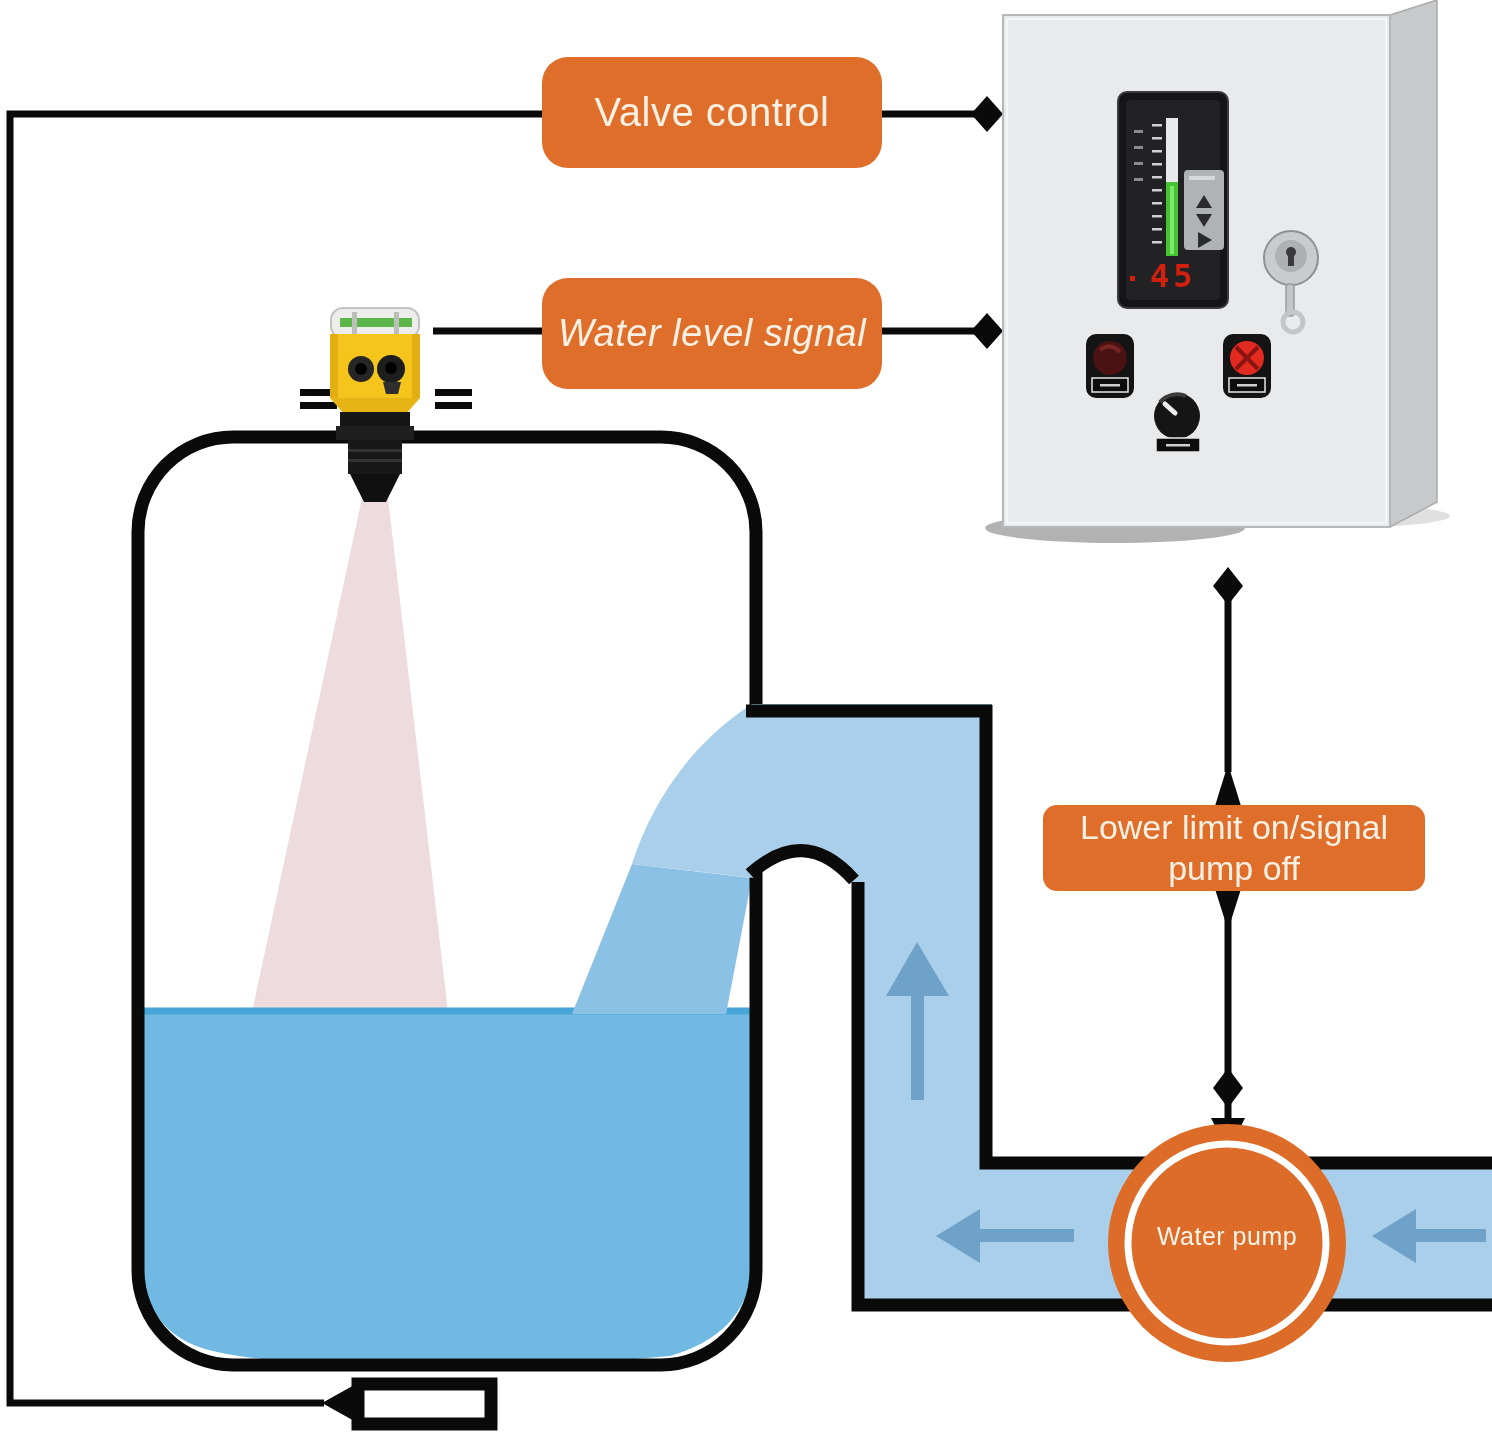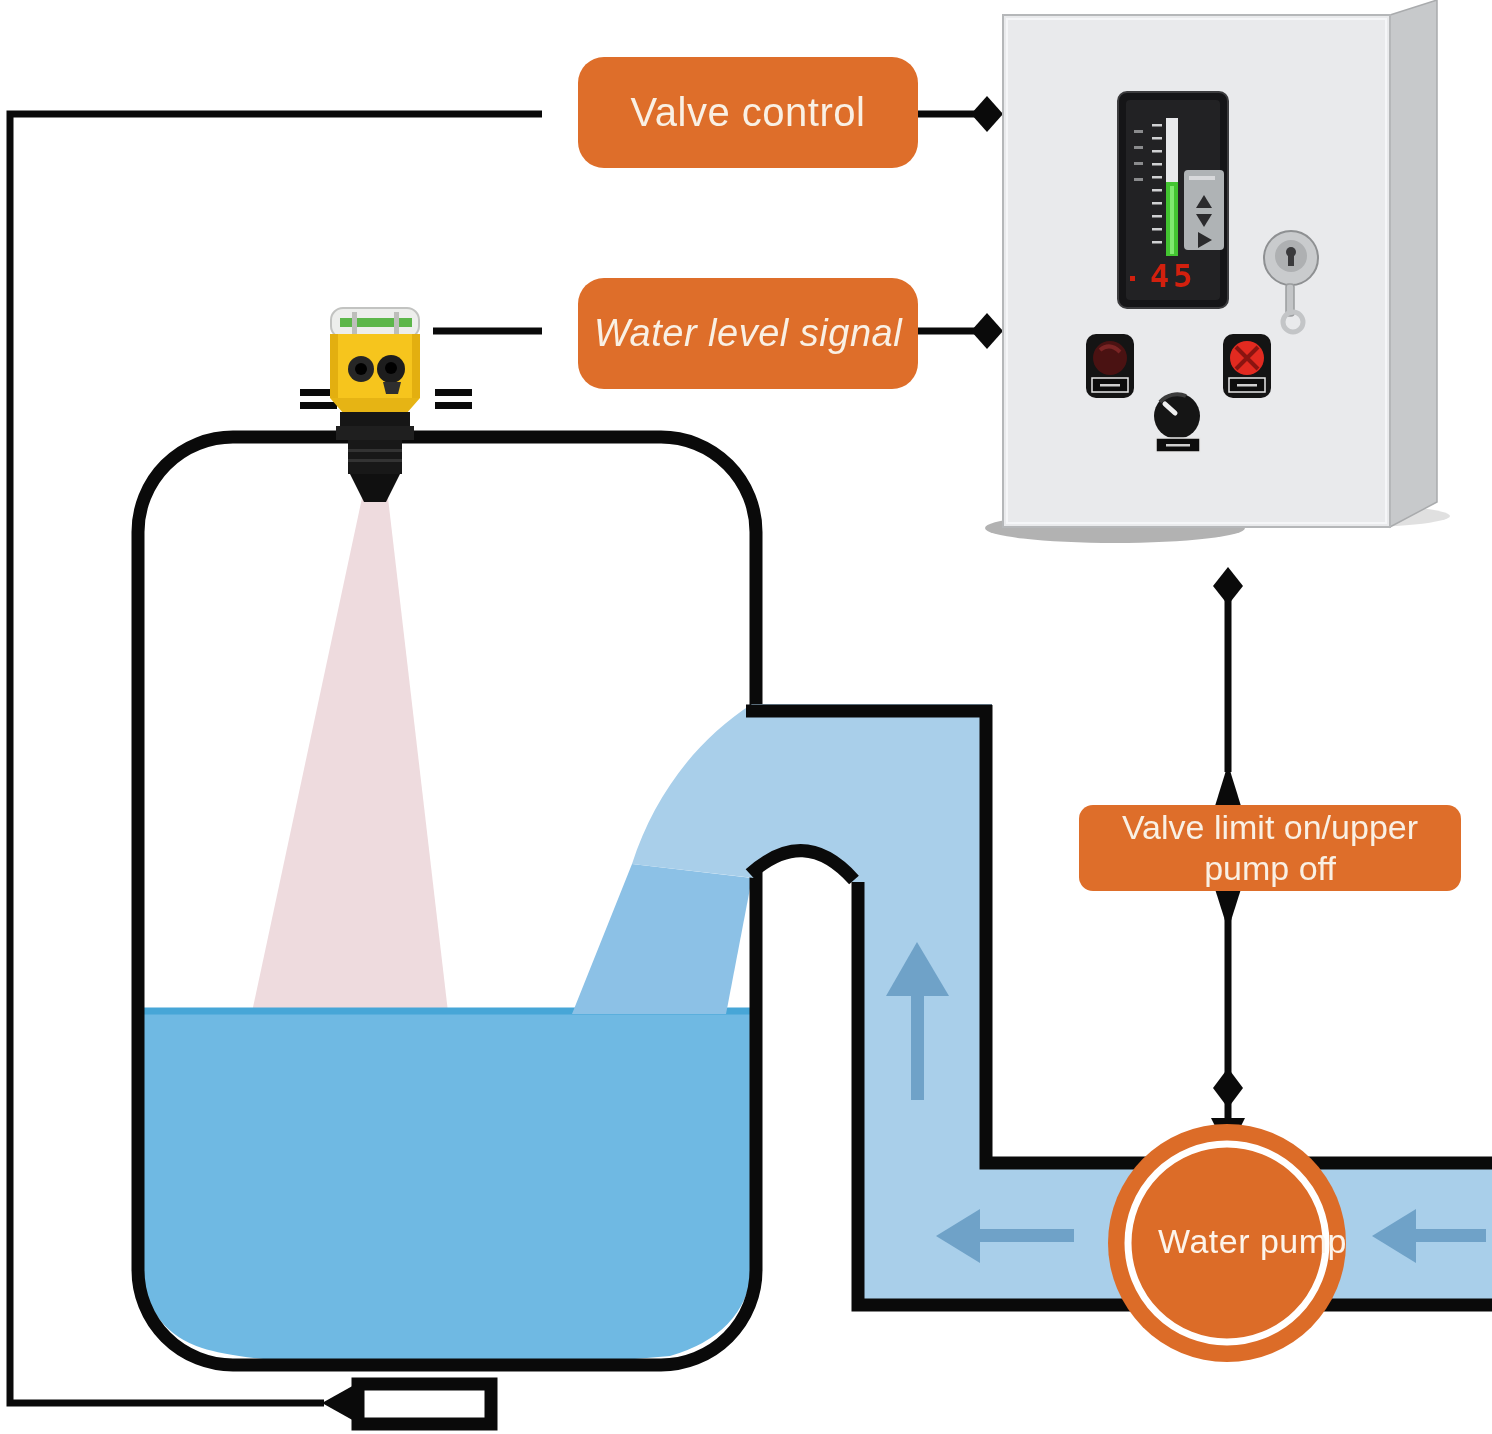--- a/index.html
+++ b/index.html
@@ -5,32 +5,31 @@
   html,body{margin:0;padding:0;background:#ffffff;}
   #stage{
     position:relative;width:1492px;height:1434px;background:#ffffff;overflow:hidden;
     font-family:"Liberation Sans", sans-serif;
   }
   #stage svg{position:absolute;left:0;top:0;}
   .callout{
     position:absolute;background:#DE6E2A;color:#F9F0E4;
     display:flex;align-items:center;justify-content:center;text-align:center;
     font-family:"Liberation Sans", sans-serif;
-    margin-left:36px;
   }
   .callout.big{width:340px;height:111px;border-radius:26px;font-size:40px;letter-spacing:.5px;white-space:nowrap;overflow:hidden;}
   #valve-label{left:542px;top:57px;}
   #waterlevel-label{left:542px;top:278px;font-size:38px;font-style:italic;}
   #limit-label{
     left:1043px;top:805px;width:382px;height:86px;border-radius:14px;
     font-size:34px;line-height:41px;flex-direction:column;font-weight:400;
   }
   #pump-label{
-    position:absolute;left:1107px;top:1222px;width:240px;text-align:right;
-    color:#FDF4EA;font-size:34px;letter-spacing:.5px;
+    position:absolute;left:1107px;top:1222px;width:240px;text-align:center;
+    color:#FDF4EA;font-size:25px;letter-spacing:.5px;
   }
 </style>
 </head>
 <body>
 
 <div id="stage">
 
 <svg width="1492" height="1434" viewBox="0 0 1492 1434">
 
   <g stroke="#0A0A0A" stroke-width="7" fill="none">
@@ -193,19 +192,19 @@
 
 <div class="callout big" id="valve-label">
   <span>Valve control</span>
 </div>
 
 <div class="callout big" id="waterlevel-label">
   <span>Water level signal</span>
 </div>
 
 <div class="callout" id="limit-label">
-  <div>Valve limit on/upper</div>
+  <div>Lower limit on/signal</div>
   <div>pump off</div>
 </div>
 
 <div id="pump-label">Water pump</div>
 
 </div>
 
 </body></html>

